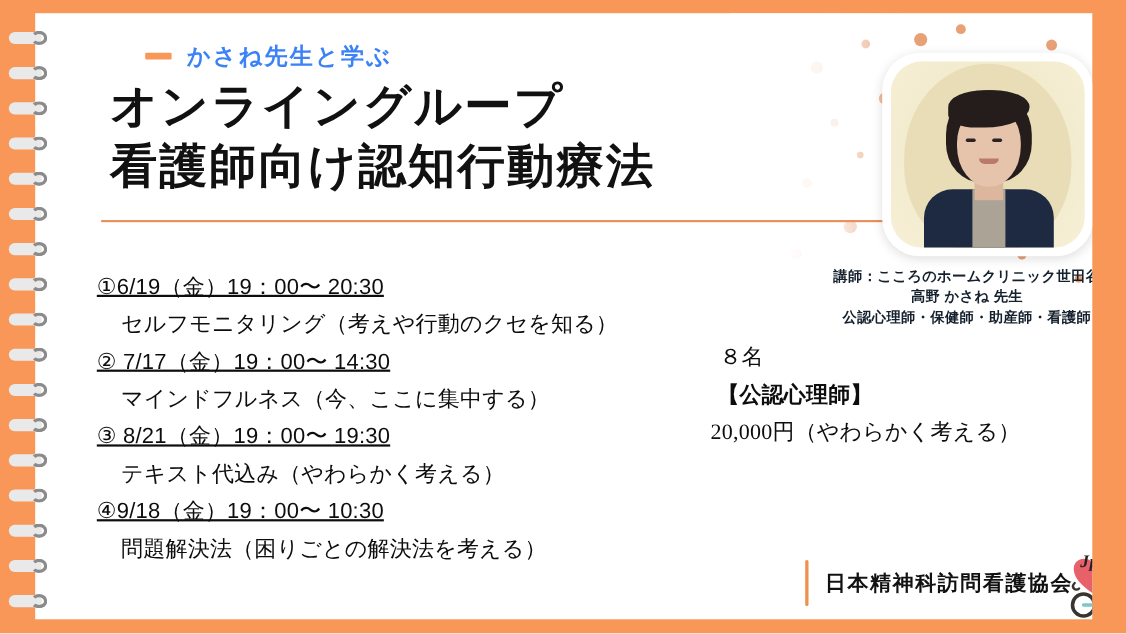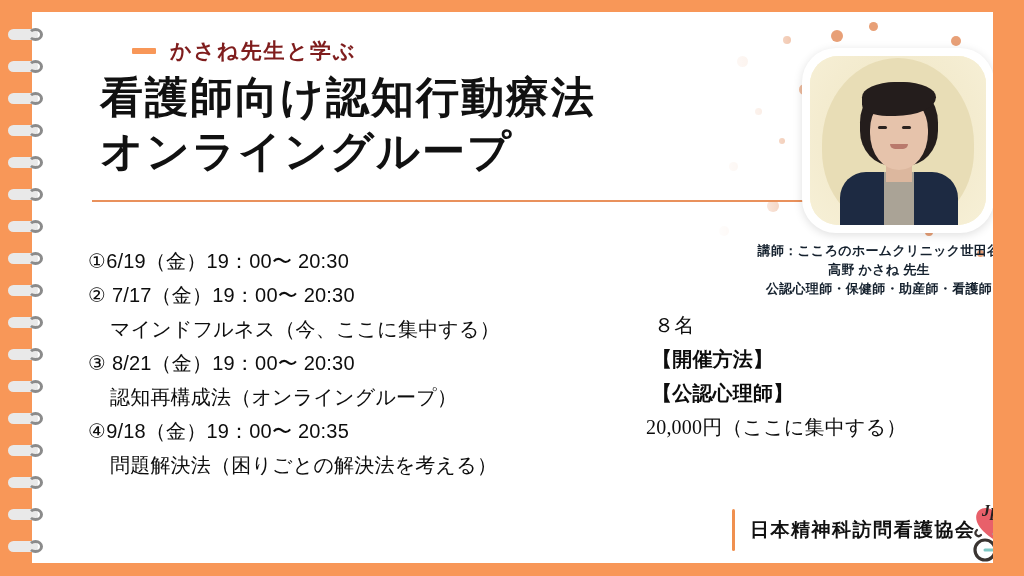--- a/index.html
+++ b/index.html
@@ -97,21 +97,21 @@
   }
   .kicker-dash {
     width: 24px;
     height: 6px;
     background: #F89758;
     border-radius: 1px;
   }
   .kicker-text {
     font-size: 21px;
     font-weight: 700;
-    color: #7f1d1d;
+    color: #3b82f6;
     letter-spacing: 2px;
     white-space: nowrap;
   }
   .title {
     position: absolute;
     left: 68px;
     top: 58px;
     font-size: 43px;
     font-weight: 700;
     color: #111111;
@@ -234,21 +234,21 @@
   .schedule {
     position: absolute;
     left: 56px;
     top: 232px;
     font-size: 20px;
     color: #0d0d0d;
     line-height: 34px;
     letter-spacing: 0.2px;
   }
   .schedule .heading { font-weight: 700; }
-  .schedule .sess { white-space: nowrap; }
+  .schedule .sess { white-space: nowrap; text-decoration: underline; }
   .schedule .topic {
     padding-left: 22px;
     white-space: nowrap;
   }
   
   .info {
     position: absolute;
     left: 612px;
     top: 296px;
     font-size: 20px;
@@ -336,22 +336,22 @@
       <div class="dot" style="left:314px; top:238px; width:7px;  height:7px;"></div>
       <div class="dots-fade"></div>
     </div>
 
     <div class="kicker">
       <span class="kicker-dash"></span>
       <span class="kicker-text">かさね先生と学ぶ</span>
     </div>
 
     <div class="title">
+      <div>オンライングループ</div>
       <div>看護師向け認知行動療法</div>
-      <div>オンライングループ</div>
     </div>
 
     <div class="rule"></div>
 
     <div class="photo-frame">
       <div class="photo-inner">
         <div class="photo-bg"></div>
         <div class="ph-ellipse"></div>
         <div class="ph-jacket"></div>
         <div class="ph-shirt"></div>
@@ -367,36 +367,36 @@
 
     <div class="credits">
       <div>講師：こころのホームクリニック世田谷</div>
       <div>高野 かさね 先生</div>
       <div>公認心理師・保健師・助産師・看護師</div>
     </div>
 
     <div class="schedule">
 
       <div class="sess">①6/19（金）19：00〜 20:30</div>
-
-      <div class="sess">② 7/17（金）19：00〜 20:30</div>
+      <div class="topic">セルフモニタリング（考えや行動のクセを知る）</div>
+
+      <div class="sess">② 7/17（金）19：00〜 14:30</div>
       <div class="topic">マインドフルネス（今、ここに集中する）</div>
 
-      <div class="sess">③ 8/21（金）19：00〜 20:30</div>
-      <div class="topic">認知再構成法（オンライングループ）</div>
-
-      <div class="sess">④9/18（金）19：00〜 20:35</div>
+      <div class="sess">③ 8/21（金）19：00〜 19:30</div>
+      <div class="topic">テキスト代込み（やわらかく考える）</div>
+
+      <div class="sess">④9/18（金）19：00〜 10:30</div>
       <div class="topic">問題解決法（困りごとの解決法を考える）</div>
     </div>
 
     <div class="info">
       <div class="value indent">８名</div>
-      <div class="label">【開催方法】</div>
       <div class="label">【公認心理師】</div>
-      <div class="value">20,000円（ここに集中する）</div>
+      <div class="value">20,000円（やわらかく考える）</div>
     </div>
 
     <div class="org">
       <span class="org-bar"></span>
       <span class="org-name">日本精神科訪問看護協会</span>
     </div>
 
     <div class="logo">
       <svg width="76" height="76" viewBox="0 0 76 76">
         <path d="M38 30 C 26 10, 8 18, 13 32 C 17 43, 32 50, 38 56 C 44 50, 59 43, 63 32 C 68 18, 50 10, 38 30 Z" fill="#E8606A"></path>

